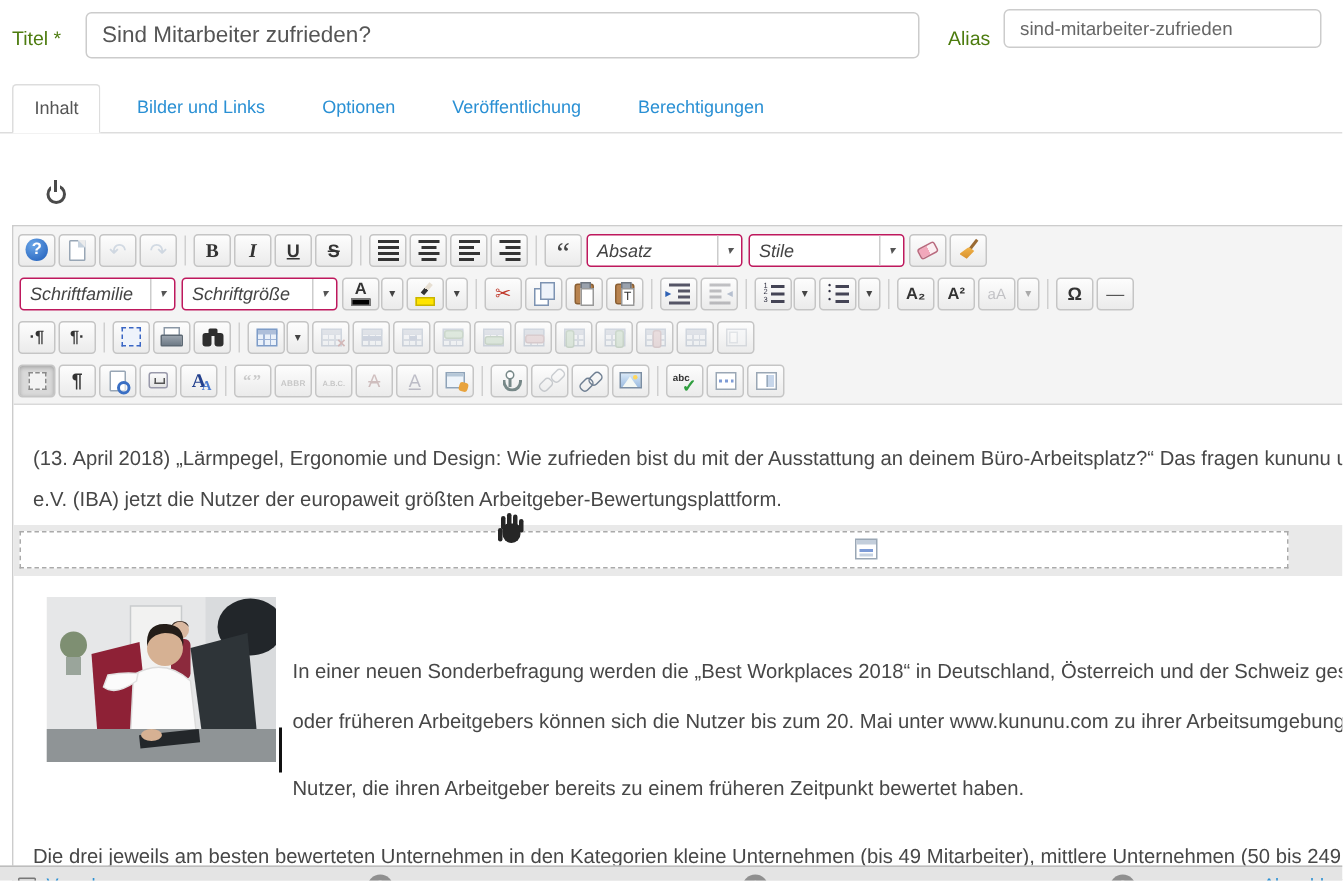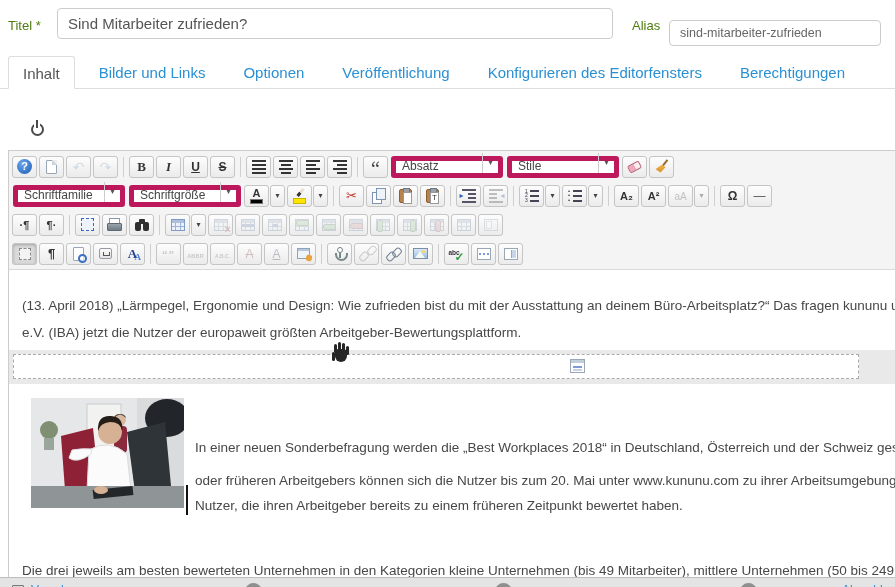--- a/index.html
+++ b/index.html
@@ -10,26 +10,26 @@
   }
   
   .hdr-label { position:absolute; font-size:13px; color:#4d7c0f; }
   #title-label { left:8px; top:18px; }
   #alias-label { left:632px; top:18px; }
   input.txt {
     position:absolute; border:1px solid #ccc; border-radius:4px;
     color:#555; padding:0 10px; font-family:inherit; background:#fff;
   }
   #title-input { left:57px; top:8px; width:556px; height:31px; font-size:15px; }
-  #alias-input { left:669px; top:20px; width:212px; height:26px; font-size:12.5px; color:#666; }
+  #alias-input { left:669px; top:6px; width:212px; height:26px; font-size:12.5px; color:#666; }
 
   
   .tabs { position:absolute; left:0; top:56px; width:895px; height:33px;
           border-bottom:1px solid #ddd; padding-left:8px; display:flex; }
-  .tab { display:inline-block; padding:8px 14px; margin-right:10px; font-size:15px;
+  .tab { display:inline-block; padding:8px 14px; margin-right:10px; font-size:12px;
          color:#2a90d4; text-decoration:none; cursor:pointer; white-space:nowrap; }
   .tab.active { background:#fff; color:#555; border:1px solid #ddd; border-bottom:1px solid #fff;
                 border-radius:3px 3px 0 0; margin-bottom:-1px; }
 
   
   .power-btn { position:absolute; left:26px; top:120px; width:22px; height:22px; background:none;
                border:none; cursor:pointer; padding:0; }
   .power-icon { display:inline-block; width:13px; height:13px; border:2.5px solid #4a4a4a;
                 border-radius:50%; position:relative; }
   .power-icon::before { content:""; position:absolute; left:50%; top:-5px; margin-left:-1.25px;
@@ -44,23 +44,23 @@
   .tb-btn { display:inline-flex; align-items:center; justify-content:center;
             width:25px; height:22px; margin:0 1px; border:1px solid #c5c5c5; border-radius:3px;
             background:linear-gradient(#fdfdfd,#ebebeb); padding:0; cursor:pointer;
             font-family:inherit; position:relative; }
   .tb-btn.arrow { width:15px; font-size:8px; color:#444; margin-left:0; }
   .tb-btn.pressed { background:#d9d9d9; box-shadow:inset 0 1px 3px rgba(0,0,0,.25); }
   .tb-btn.disabled { cursor:default; }
   .tb-btn.disabled .ic { opacity:.35; filter:grayscale(45%); }
   .tb-btn.disabled { color:#aaa; }
   .tb-sep { width:1px; height:20px; background:#cfcfcf; margin:0 4px; flex:none; }
-  .tb-select { display:inline-flex; height:22px; margin:0 2px; border:5px solid #be185d;
-               border-radius:3px; background:#fff; align-items:flex-end; font-size:12px; color:#444;
-               cursor:pointer; }
+  .tb-select { display:inline-flex; height:22px; margin:0 2px; border:1px solid #be185d;
+               border-radius:3px; background:#fff; align-items:center; font-size:12px; color:#444;
+               cursor:pointer;font-style:italic; }
   .tb-select .lbl { padding:0 6px; width:86px; overflow:hidden; white-space:nowrap; }
   .tb-select .arr { width:16px; border-left:1px solid #ccc; text-align:center; color:#555;
                     font-size:8px; line-height:20px; }
 
   
   .ic { position:relative; display:inline-block; width:17px; height:16px; line-height:16px;
         font-size:11px; color:#333; text-align:center; flex:none; }
   .ic-help { width:15px; height:15px; border-radius:50%;
              background:radial-gradient(circle at 35% 30%, #6aa6e8, #1d5bb8); }
   .ic-help::before { content:"?"; color:#fff; font-weight:bold; font-size:11px; line-height:15px; display:block; }
@@ -237,21 +237,21 @@
   .pagebreak-marker::after { content:""; position:absolute; left:2px; right:2px; top:6px; height:1.5px;
       background:#7d9bd6; box-shadow:0 3px 0 #c7d3e2; }
   .hand { position:absolute; left:322px; top:72px; width:22px; height:24px; z-index:5; }
   .hand::before { content:""; position:absolute; left:4px; top:7px; width:12px; height:13px;
       background:#262626; border-radius:4px 4px 6px 6px; }
   .hand::after { content:""; position:absolute; left:3px; top:2px; width:3px; height:9px;
       background:#262626; border-radius:2px;
       box-shadow:4px -2px 0 #262626, 8px -1px 0 #262626, 12px 2px 0 #262626, -2px 8px 0 #262626; }
   .photo { position:absolute; left:22px; top:128px; width:153px; height:110px; cursor:pointer; }
   .caret { position:absolute; left:177px; top:215px; width:2px; height:30px; background:#111; }
-  .p2-l1 { top:170px; left:186px; } .p2-l2 { top:203px; left:186px; } .p2-l3 { top:228px; left:186px; }
+  .p2-l1 { top:170px; left:186px; } .p2-l2 { top:203px; left:186px; } .p2-l3 { top:248px; left:186px; }
   .sub   { top:267px; }
   .clip  { top:293px; }
 
   
   .footer { position:absolute; left:0; top:577px; width:895px; height:30px; background:#e4e4e4;
             border-top:1px solid #bdbdbd; z-index:10; font-size:12px; color:#555; }
   .f-item { position:absolute; top:5px; display:inline-flex; align-items:center; white-space:nowrap; }
   .f-item .f-label { margin-left:4px; }
   .f-item.link .f-label { color:#2a90d4; cursor:pointer; }
   .f-badge { display:inline-block; width:17px; height:17px; border-radius:50%; background:#8f8f8f;
@@ -266,21 +266,20 @@
 <span class="hdr-label" id="title-label">Titel *</span>
 <input class="txt" id="title-input" value="Sind Mitarbeiter zufrieden?" style="">
 <span class="hdr-label" id="alias-label">Alias</span>
 <input class="txt" id="alias-input" value="sind-mitarbeiter-zufrieden" style="">
 
 <nav class="tabs">
   <a class="tab active">Inhalt</a>
   <a class="tab">Bilder und Links</a>
   <a class="tab">Optionen</a>
   <a class="tab">Veröffentlichung</a>
-  <a class="tab">Konfigurieren des Editorfensters</a>
   <a class="tab">Berechtigungen</a>
 </nav>
 
 <button class="power-btn">
   <span class="power-icon"></span>
 </button>
 
 <div class="editor">
   <div class="toolbar" id="tb-rows">
       <div class="tb-row">

